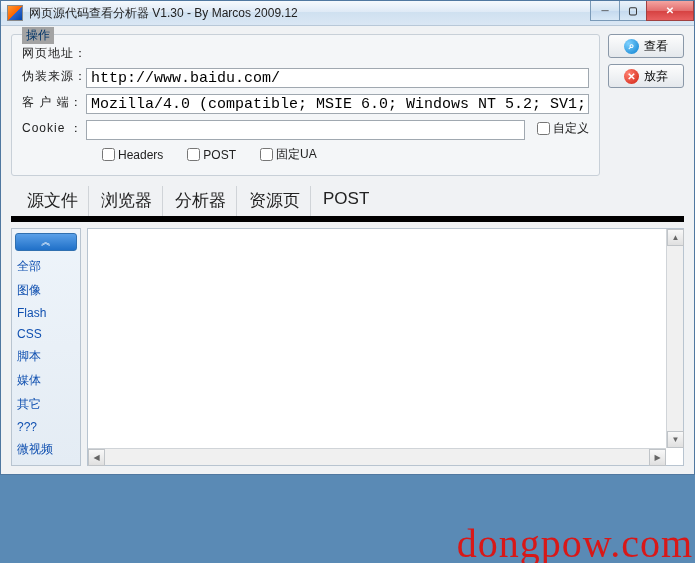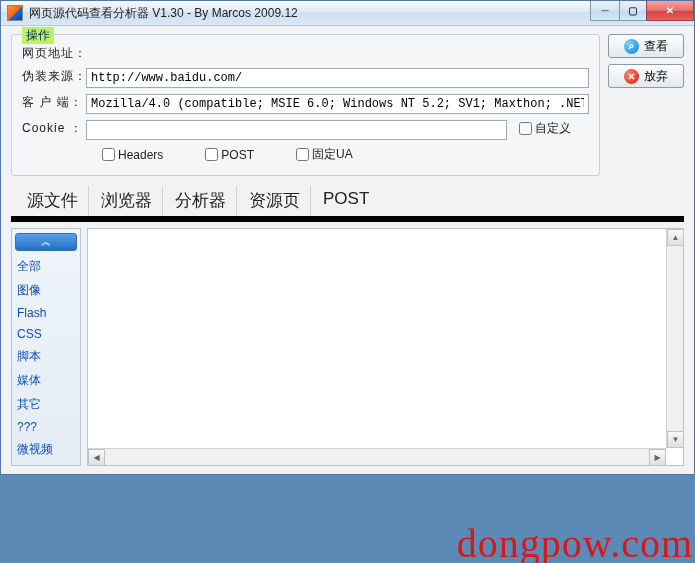--- a/index.html
+++ b/index.html
@@ -73,21 +73,21 @@
 .groupbox {
   border: 1px solid #c8d0d8;
   border-radius: 3px;
   padding: 10px 10px 8px 10px;
   background: #f4f6f8;
   position: relative;
 }
 .groupbox .legend {
   position: absolute;
   top: -8px; left: 10px;
-  background: #bef264;
+  background: #a3a3a3;
   padding: 0 4px;
   color: #003366;
 }
 .form-row {
   display: flex;
   align-items: flex-start;
   margin-bottom: 6px;
   gap: 6px;
 }
 .form-label {
@@ -96,21 +96,21 @@
   letter-spacing: 1px;
   color: #222;
   white-space: nowrap;
 }
 .text-input {
   flex: 1;
   height: 20px;
   border: 1px solid #a0a8b0;
   padding: 1px 4px;
   font-family: "Courier New", monospace;
-  font-size: 12px;
+  font-size: 15px;
   background: #fff;
 }
 .text-input.sel {
   background: #fff;
 }
 .text-input.sel::selection { background: #3399ff; color:#fff; }
 .sel-wrap { position: relative; flex:1; }
 .sel-overlay {
   position:absolute; left:4px; top:2px;
   background:#3399ff; color:#fff;
@@ -138,21 +138,21 @@
 .right-actions {
   display:flex; flex-direction:column; gap:6px; margin-left:8px;
 }
 .top-flex { display:flex; gap:0; }
 .form-col { flex:1; }
 .chk-row {
   display:flex; align-items:center; gap:24px; margin-bottom:4px;
   padding-left: 80px;
 }
 .chk {
-  display:inline-flex; align-items:center; gap:3px; margin-right:18px;
+  display:inline-flex; align-items:center; gap:3px; 
   color:#222;
 }
 .chk input { width:13px; height:13px; }
 .tabs {
   display:flex;
   gap:2px;
   padding: 4px 0 0 6px;
   border-bottom: 6px solid #000000;
   font-size:17px;
 }

